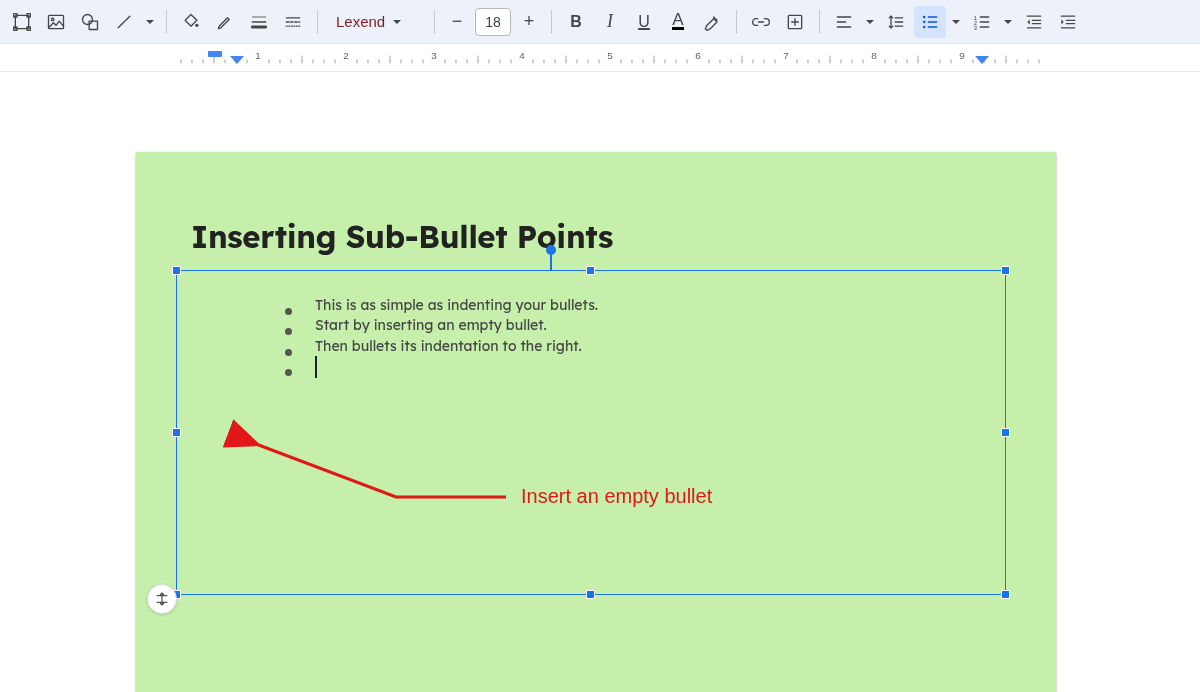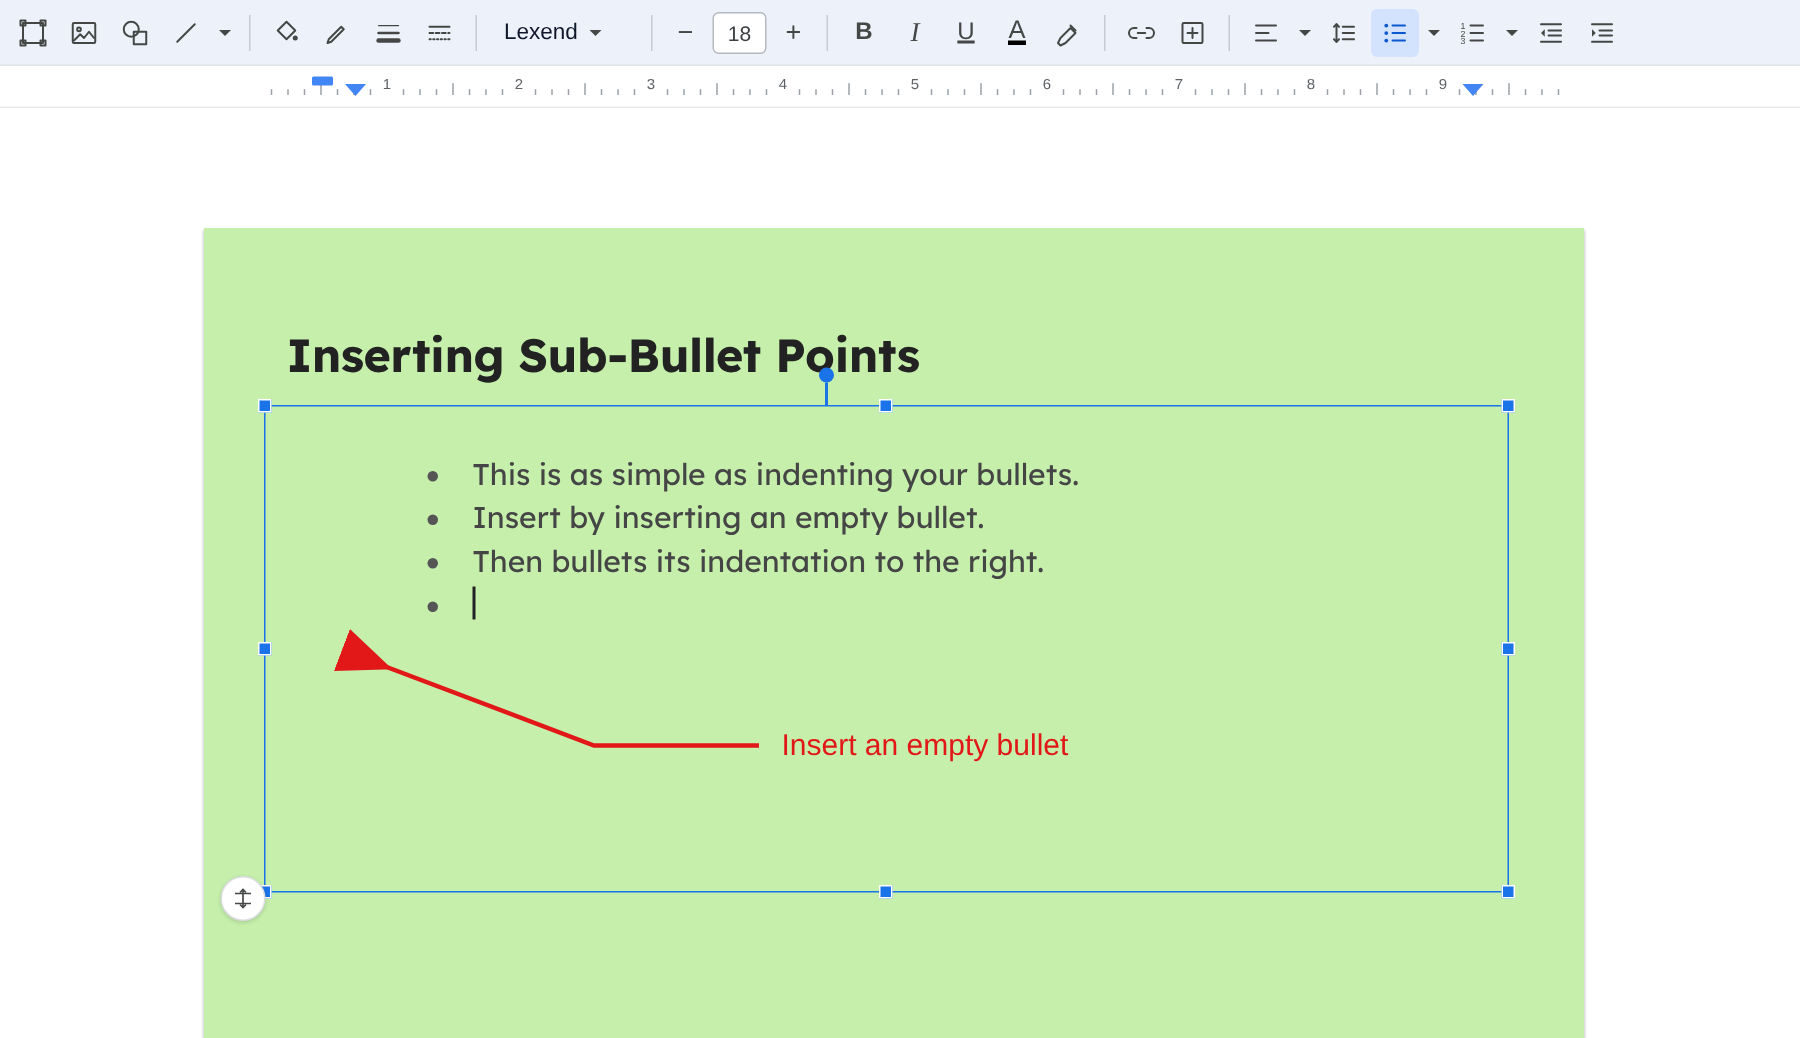--- a/index.html
+++ b/index.html
@@ -22,21 +22,21 @@
   .tb-btn{
     min-width:32px;height:32px;display:flex;align-items:center;justify-content:center;
     border-radius:4px;cursor:pointer;position:relative;
   }
   .tb-btn svg{width:20px;height:20px;fill:none;stroke:var(--tb-fg);stroke-width:1.6;stroke-linecap:round;stroke-linejoin:round;}
   .tb-btn.active{background:#d3e3fd;color:#0b57d0;}
   .tb-btn.active svg{stroke:#0b57d0;}
   .tb-sep{width:1px;height:24px;background:#c6cbd2;margin:0 6px;}
   .caret{width:16px;display:flex;align-items:center;justify-content:center;}
   .caret svg{width:10px;height:10px;fill:var(--tb-fg);stroke:none;}
-  .font-box{display:flex;align-items:center;gap:4px;padding:0 10px;font-size:15px;min-width:100px;cursor:pointer;color:#0f172a;}
+  .font-box{display:flex;align-items:center;gap:4px;padding:0 10px;font-size:15px;min-width:100px;cursor:pointer;color:#7f1d1d;}
   .fsz-group{display:flex;align-items:center;gap:4px;}
   .fsz-btn{width:28px;height:28px;display:flex;align-items:center;justify-content:center;border-radius:4px;cursor:pointer;font-size:18px;color:var(--tb-fg);}
   .fsz-input{width:36px;height:28px;border:1px solid #b4b9c0;border-radius:4px;text-align:center;font-size:14px;background:#fff;color:#3c4043;}
   .letterB{font-weight:700;font-family:Arial;font-size:16px;}
   .letterI{font-style:italic;font-family:'Times New Roman',serif;font-size:18px;}
   .letterU{text-decoration:underline;text-decoration-thickness:1.5px;font-family:Arial;font-size:16px;}
   .letterA{font-family:Arial;font-size:17px;border-bottom:3px solid #000;line-height:14px;padding-bottom:0;}
 
   
   .ruler-wrap{height:28px;background:#fff;border-bottom:1px solid #e8eaed;position:relative;overflow:hidden;}
@@ -71,21 +71,21 @@
   .h-e {right:-5px;top:calc(50% - 5px);}
   .h-sw{left:-5px;bottom:-5px;}
   .h-s {left:calc(50% - 5px);bottom:-5px;}
   .h-se{right:-5px;bottom:-5px;}
 
   .rot-dot{position:absolute;left:410px;top:93px;width:10px;height:10px;border-radius:50%;background:var(--selection);}
   .rot-line{position:absolute;left:414px;top:103px;width:2px;height:15px;background:var(--selection);}
 
   .bullets{
     position:absolute;left:60px;top:10px;right:20px;font-family:var(--font-body);
-    font-size:20px;color:#454545;line-height:1.45;
+    font-size:14px;color:#454545;line-height:1.45;
   }
   .bullets li{list-style:none;position:relative;padding-left:38px;}
   .bullets li::before{content:"";position:absolute;left:8px;top:13px;width:7px;height:7px;border-radius:50%;background:#555;}
   .cursor{display:inline-block;width:1.5px;height:22px;background:#222;vertical-align:-3px;animation:blink 1s step-end infinite;}
   @keyframes blink{50%{opacity:0;}}
 
   
   .annot{position:absolute;left:0;top:0;width:100%;height:100%;pointer-events:none;}
   .annot-label{font-family:Arial;font-size:20px;fill:var(--annot);}
 
@@ -399,21 +399,21 @@
       <div class="handle h-n"></div>
       <div class="handle h-ne"></div>
       <div class="handle h-w"></div>
       <div class="handle h-e"></div>
       <div class="handle h-sw"></div>
       <div class="handle h-s"></div>
       <div class="handle h-se"></div>
 
       <ul class="bullets">
         <li>This is as simple as indenting your bullets.</li>
-        <li>Insert by inserting an empty bullet.</li>
+        <li>Start by inserting an empty bullet.</li>
         <li>Then bullets its indentation to the right.</li>
         <li><span class="cursor"></span></li>
       </ul>
 
       <div class="autofit">
         <svg viewBox="0 0 24 24">
             <line x1="4" y1="7" x2="20" y2="7"></line>
             <line x1="4" y1="17" x2="20" y2="17"></line>
             <path d="M12 3v18"></path>
             <path d="M9 6l3-3 3 3"></path>

